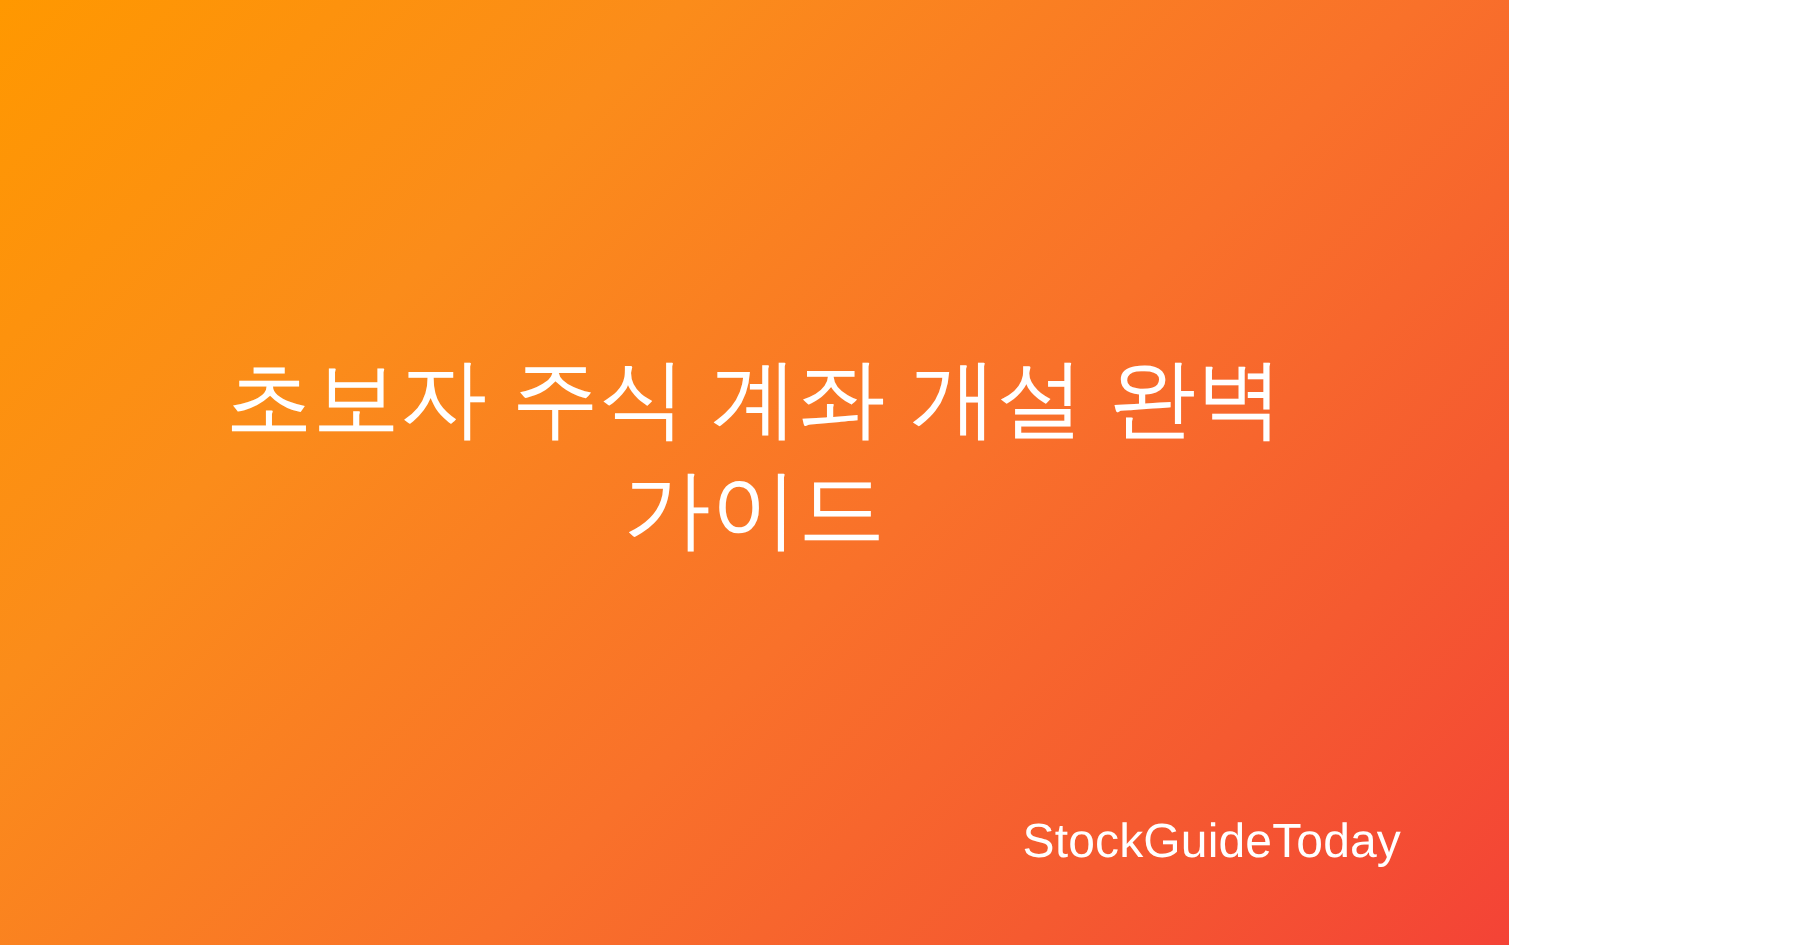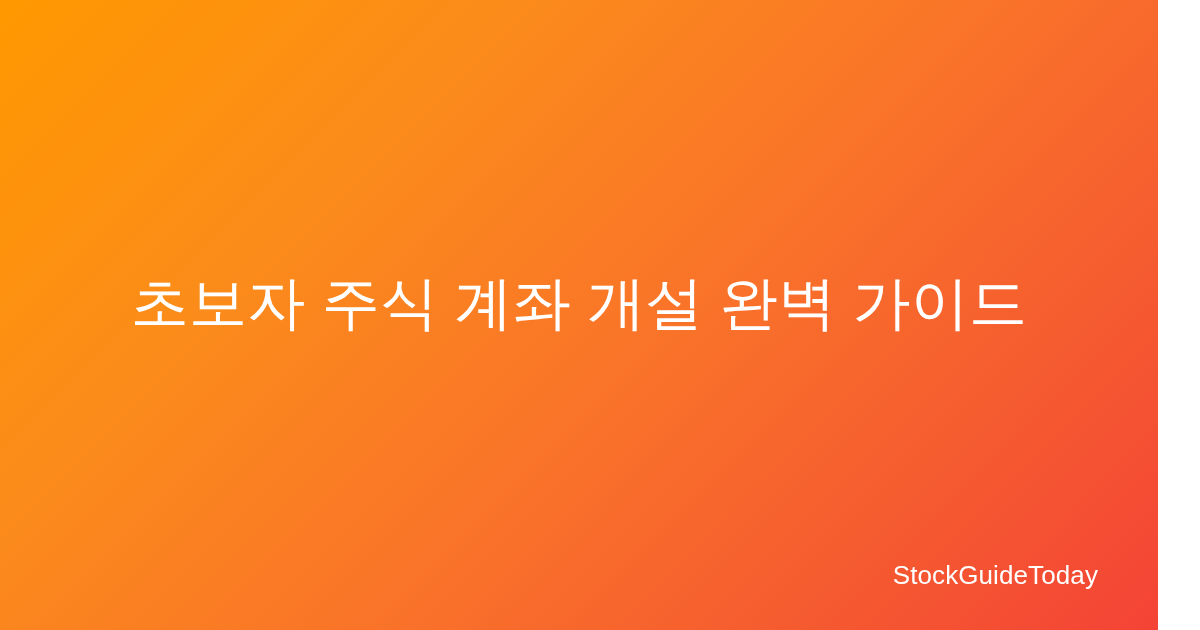--- a/index.html
+++ b/index.html
@@ -12,21 +12,21 @@
     width: 1200px;
     height: 630px;
     overflow: hidden;
     font-family: "Liberation Sans", "DejaVu Sans", sans-serif;
     background: #ffffff;
   }
 
   
   .og-card {
     position: relative;
-    width: 1158px;
+    width: 1006px;
     height: 630px;
     box-sizing: border-box;
     
     background-image: linear-gradient(135deg, #ff9800 0%, #fb8c1a 28%, #f9712a 58%, #f55a30 80%, #f44336 100%);
     background-color: #f96a27;
     overflow: hidden;
   }
 
   
   .headline-wrap {
@@ -56,23 +56,23 @@
     word-break: keep-all;
     white-space: normal;
     max-width: 1060px;
   }
 
   
   .brand {
     position: absolute;
     right: 60px;
     bottom: 42px;
-    margin: 0;
+    margin: 12px;
     font-family: "Liberation Sans", "DejaVu Sans", sans-serif;
-    font-size: 26px;
+    font-size: 32px;
     font-weight: 400;
     line-height: 1;
     letter-spacing: 0.1px;
     color: #ffffff;
     text-align: right;
     white-space: nowrap;
   }
 </style>
 </head>
 <body>

